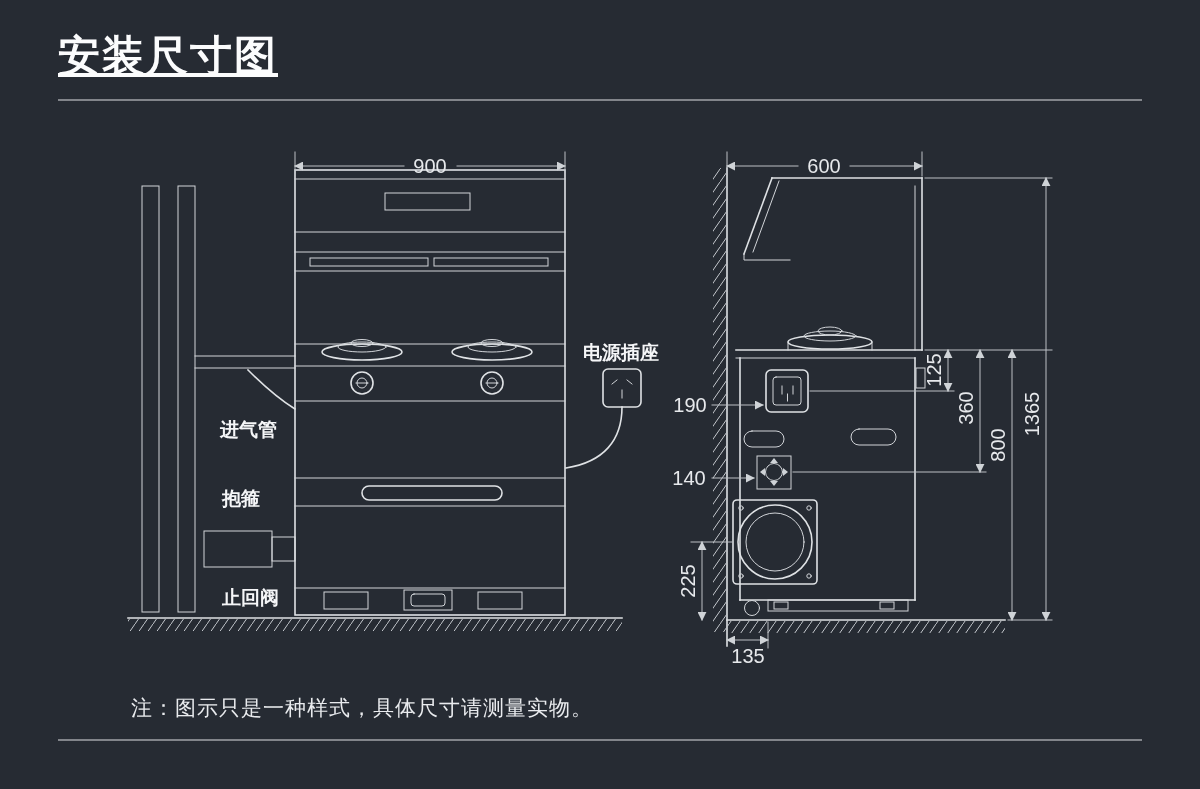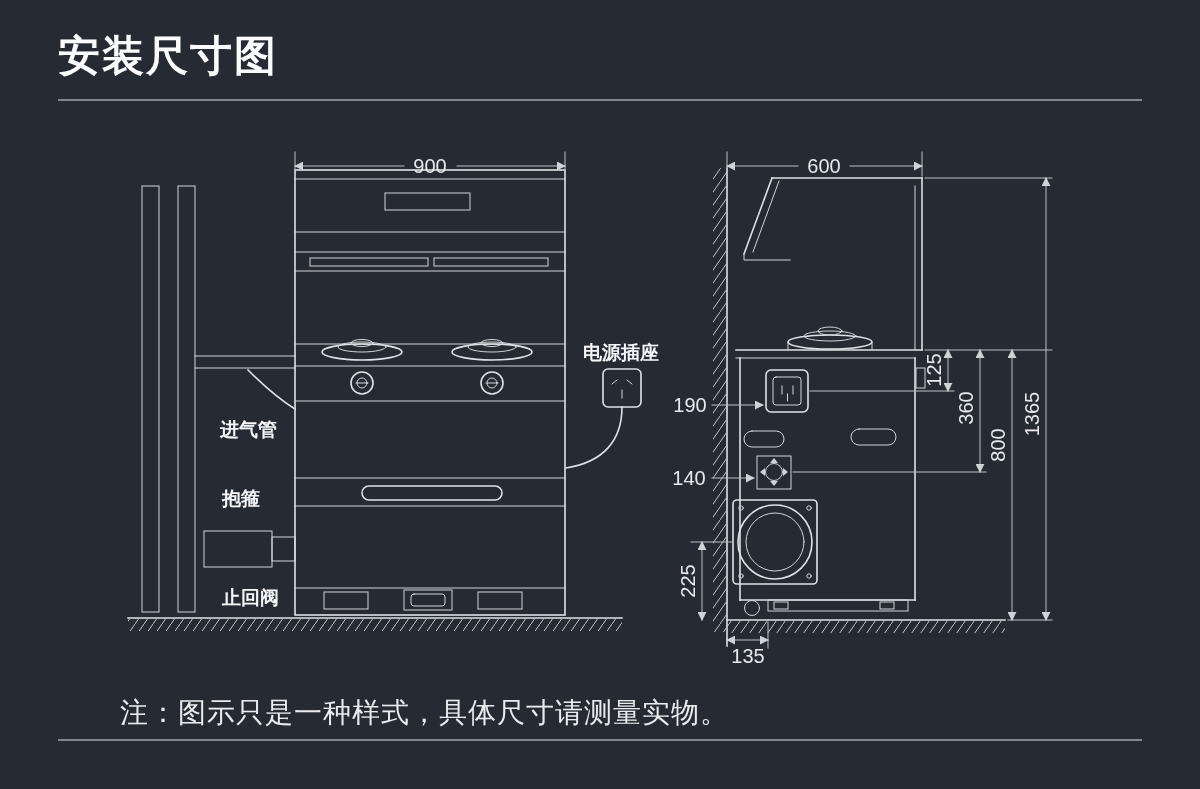--- a/index.html
+++ b/index.html
@@ -3,28 +3,28 @@
 <meta charset="utf-8">
 <style>
   html,body { margin:0; padding:0; background:#1d2128; }
   .page {
     position:relative; width:1200px; height:789px;
     background:#262b33; overflow:hidden;
     font-family:"Liberation Sans", sans-serif;
   }
   .title {
     position:absolute; left:58px; top:28px;
-    font-size:42px; font-weight:800; color:#fbfcfd; letter-spacing:2px;
+    font-size:42px; font-weight:800; color:#fbfcfd; letter-spacing:2px;text-decoration:underline;
   }
   .divider { position:absolute; left:58px; width:1084px; height:2px; background:#82858b; }
   .divider.top { top:99px; }
   .divider.bottom { top:739px; }
   .note {
-    position:absolute; left:120px; top:694px;
-    font-size:28px; color:#e9ebee; letter-spacing:1px;
+    position:absolute; left:131px; top:694px;
+    font-size:21px; color:#e9ebee; letter-spacing:1px;
   }
   svg.drawing { position:absolute; left:0; top:0; }
 
   
   .o  { stroke:#dfe2e5; stroke-width:1.6; fill:none; stroke-linecap:square; }
   .i  { stroke:#d2d5d9; stroke-width:1;   fill:none; stroke-linecap:square; }
   .x  { stroke:#bcc0c5; stroke-width:1;   fill:none; stroke-linecap:square; }
   .dim-text { font-size:20px; fill:#e7e9ec; font-family:"Liberation Sans", sans-serif; }
   .lbl-text { font-size:19px; font-weight:700; fill:#f5f6f8; font-family:"Liberation Sans", sans-serif; }
 </style>

